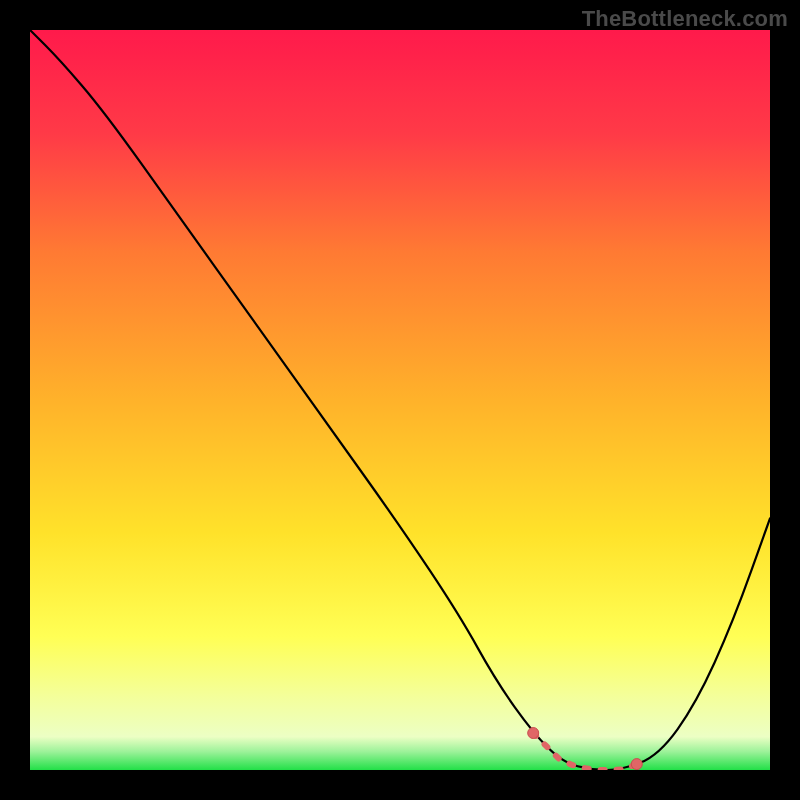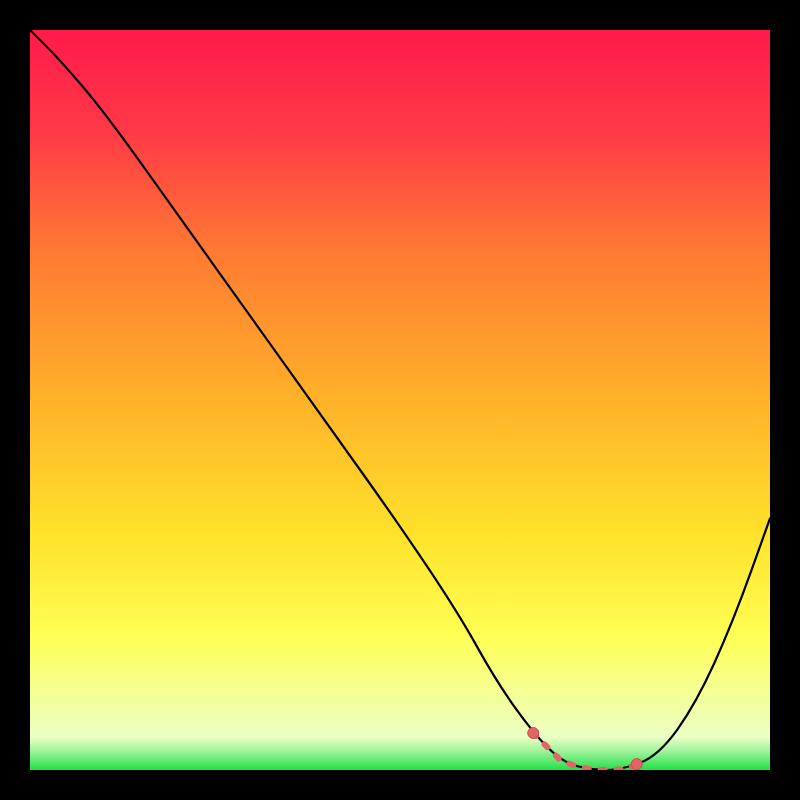--- a/index.html
+++ b/index.html
@@ -39,20 +39,21 @@
     display: block;
     width: 740px;
     height: 740px;
   }
 </style>
 </head>
 <body>
 
 <div class="frame">
 
+  <div class="watermark">TheBottleneck.com</div>
 
   <div class="plot-wrap">
     <svg viewBox="0 0 740 740" preserveAspectRatio="none">
       <defs>
         <linearGradient id="bg-grad" x1="0" y1="0" x2="0" y2="1">
           <stop offset="0" stop-color="#ff1a4b"></stop>
           <stop offset="0.14" stop-color="#ff3a47"></stop>
           <stop offset="0.30" stop-color="#ff7a33"></stop>
           <stop offset="0.50" stop-color="#ffb22a"></stop>
           <stop offset="0.68" stop-color="#ffe22a"></stop>

